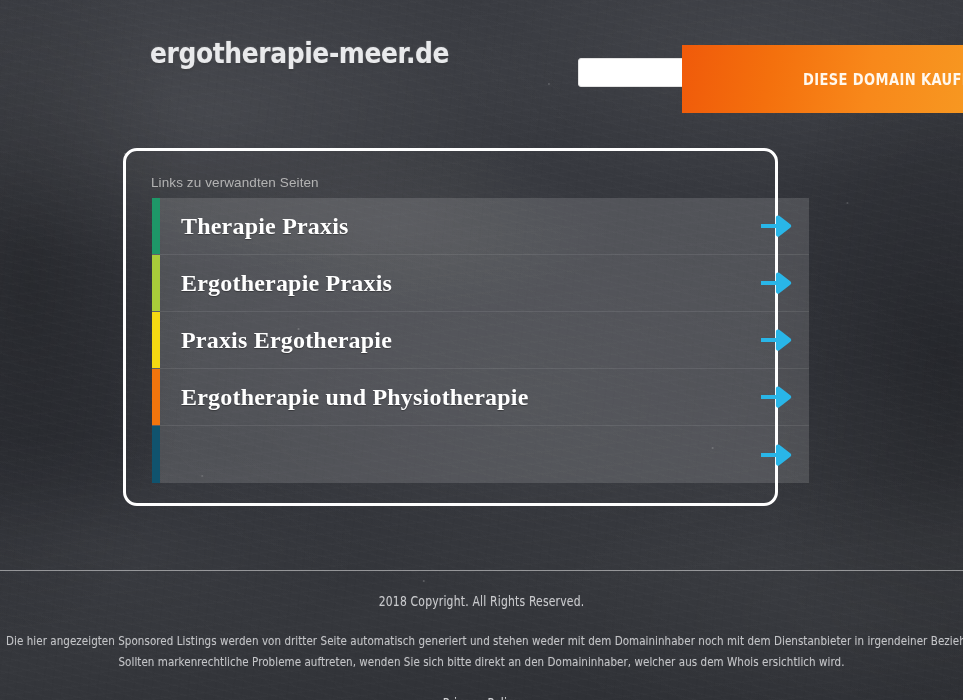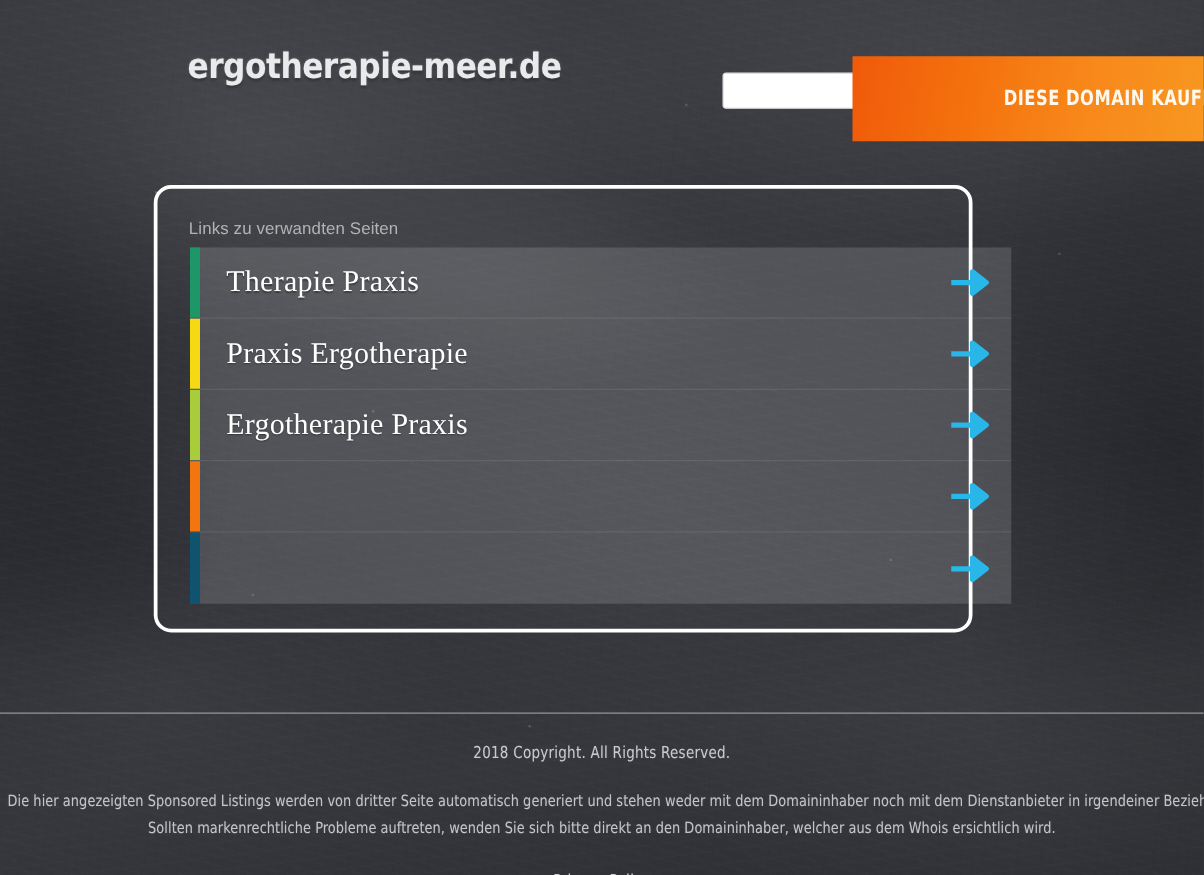--- a/index.html
+++ b/index.html
@@ -145,20 +145,21 @@
   }
 
   .link-title {
     margin-left:29px;
     font-family:"Liberation Serif","DejaVu Serif", serif;
     font-size:24px;
     color:#ffffff;
     letter-spacing:.2px;
     white-space:nowrap;
     text-shadow:0 1px 1px rgba(0,0,0,.35);
+    font-weight:bold;
   }
 
   .link-arrow {
     position:absolute; right:16px; top:50%;
     transform:translateY(-50%);
     width:34px; height:26px;
     display:flex; align-items:center; justify-content:center;
   }
 
   
@@ -237,41 +238,42 @@
       <span class="link-bar" style="background:#1e9768"></span>
       <span class="link-title">Therapie Praxis</span>
       <span class="link-arrow">
         <svg width="32" height="24" viewBox="0 0 32 24" xmlns="http://www.w3.org/2000/svg">
           <path d="M1 12 L21 12 M18 3.5 L29 12 L18 20.5 Z" fill="#29b6e8" stroke="#29b6e8" stroke-width="4.2" stroke-linejoin="round" stroke-linecap="butt"></path>
         </svg>
       </span>
     </div>
 
     <div class="link-row">
+      <span class="link-bar" style="background:#a8cc3a"></span>
+      <span class="link-title">Ergotherapie Praxis</span>
+      <span class="link-arrow">
+        <svg width="32" height="24" viewBox="0 0 32 24" xmlns="http://www.w3.org/2000/svg">
+          <path d="M1 12 L21 12 M18 3.5 L29 12 L18 20.5 Z" fill="#29b6e8" stroke="#29b6e8" stroke-width="4.2" stroke-linejoin="round" stroke-linecap="butt"></path>
+        </svg>
+      </span>
+    </div>
+
+    <div class="link-row">
       <span class="link-bar" style="background:#f5d912"></span>
       <span class="link-title">Praxis Ergotherapie</span>
       <span class="link-arrow">
         <svg width="32" height="24" viewBox="0 0 32 24" xmlns="http://www.w3.org/2000/svg">
           <path d="M1 12 L21 12 M18 3.5 L29 12 L18 20.5 Z" fill="#29b6e8" stroke="#29b6e8" stroke-width="4.2" stroke-linejoin="round" stroke-linecap="butt"></path>
         </svg>
       </span>
     </div>
 
     <div class="link-row">
-      <span class="link-bar" style="background:#a8cc3a"></span>
-      <span class="link-title">Ergotherapie Praxis</span>
-      <span class="link-arrow">
-        <svg width="32" height="24" viewBox="0 0 32 24" xmlns="http://www.w3.org/2000/svg">
-          <path d="M1 12 L21 12 M18 3.5 L29 12 L18 20.5 Z" fill="#29b6e8" stroke="#29b6e8" stroke-width="4.2" stroke-linejoin="round" stroke-linecap="butt"></path>
-        </svg>
-      </span>
-    </div>
-
-    <div class="link-row">
       <span class="link-bar" style="background:#f2750d"></span>
+      <span class="link-title">Ergotherapie und Physiotherapie</span>
       <span class="link-arrow">
         <svg width="32" height="24" viewBox="0 0 32 24" xmlns="http://www.w3.org/2000/svg">
           <path d="M1 12 L21 12 M18 3.5 L29 12 L18 20.5 Z" fill="#29b6e8" stroke="#29b6e8" stroke-width="4.2" stroke-linejoin="round" stroke-linecap="butt"></path>
         </svg>
       </span>
     </div>
 
     <div class="link-row">
       <span class="link-bar" style="background:#10536e"></span>
       <span class="link-arrow">

